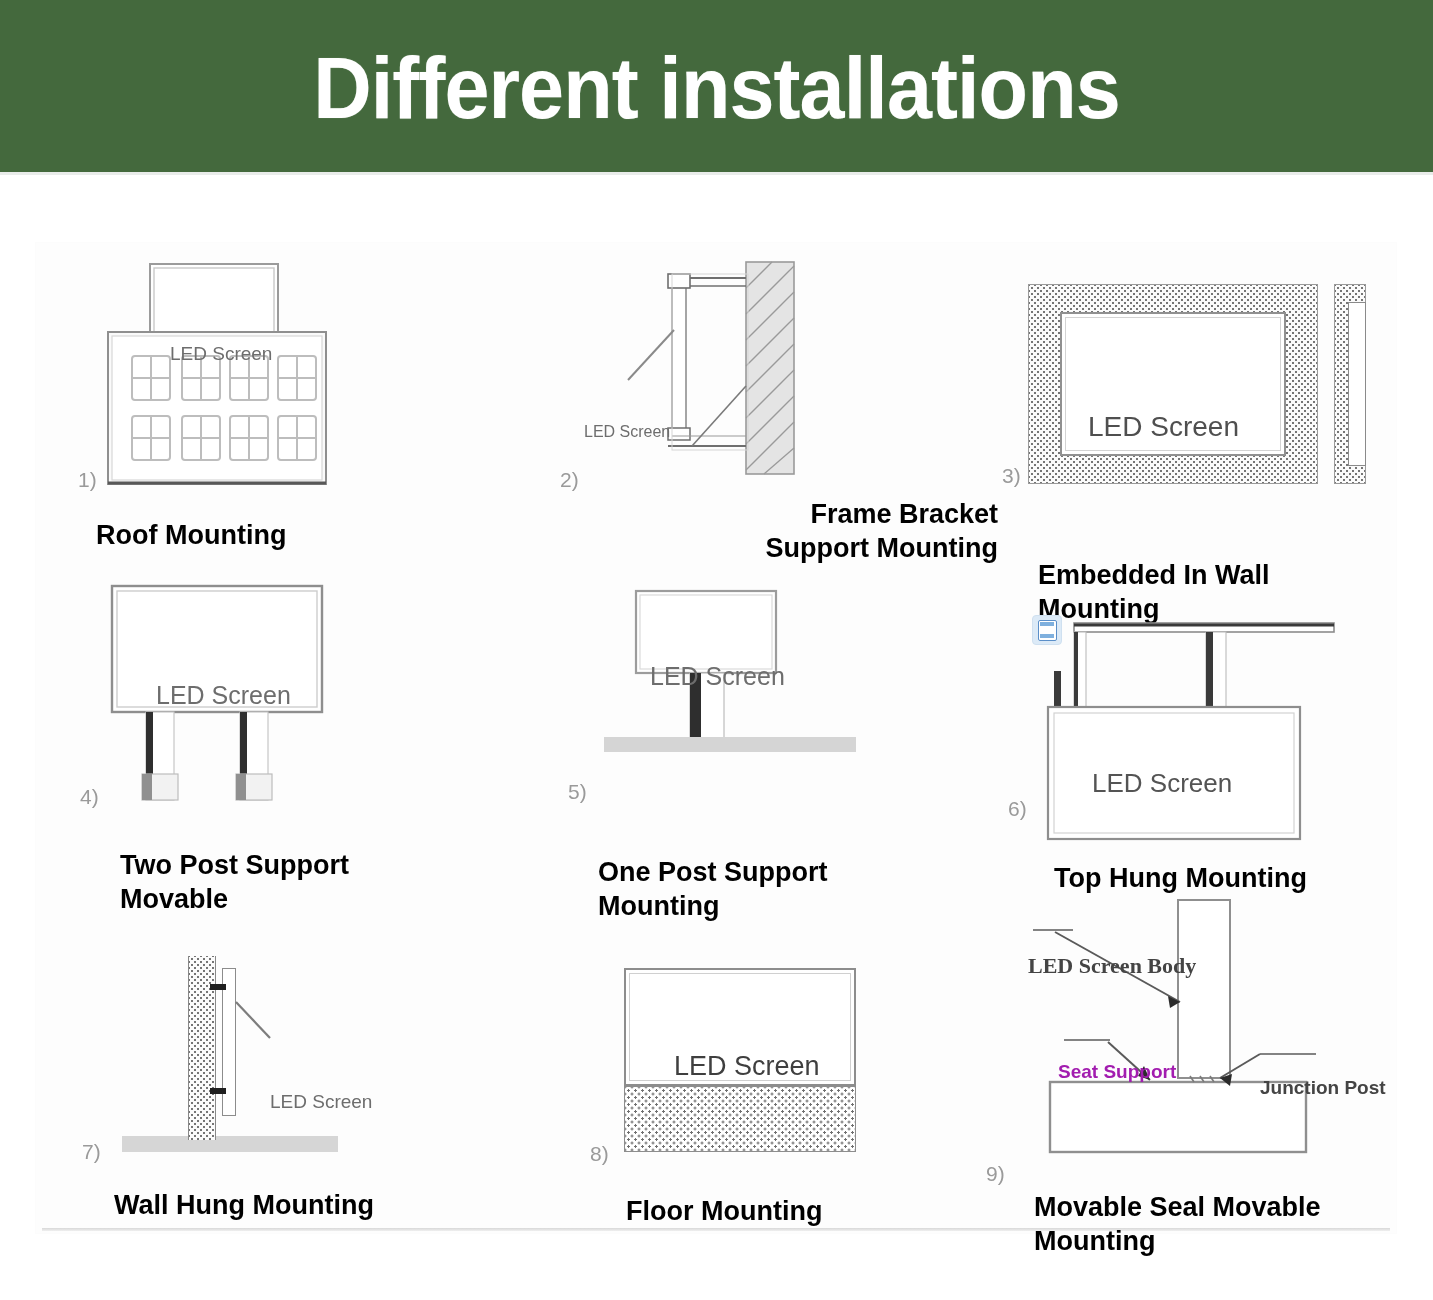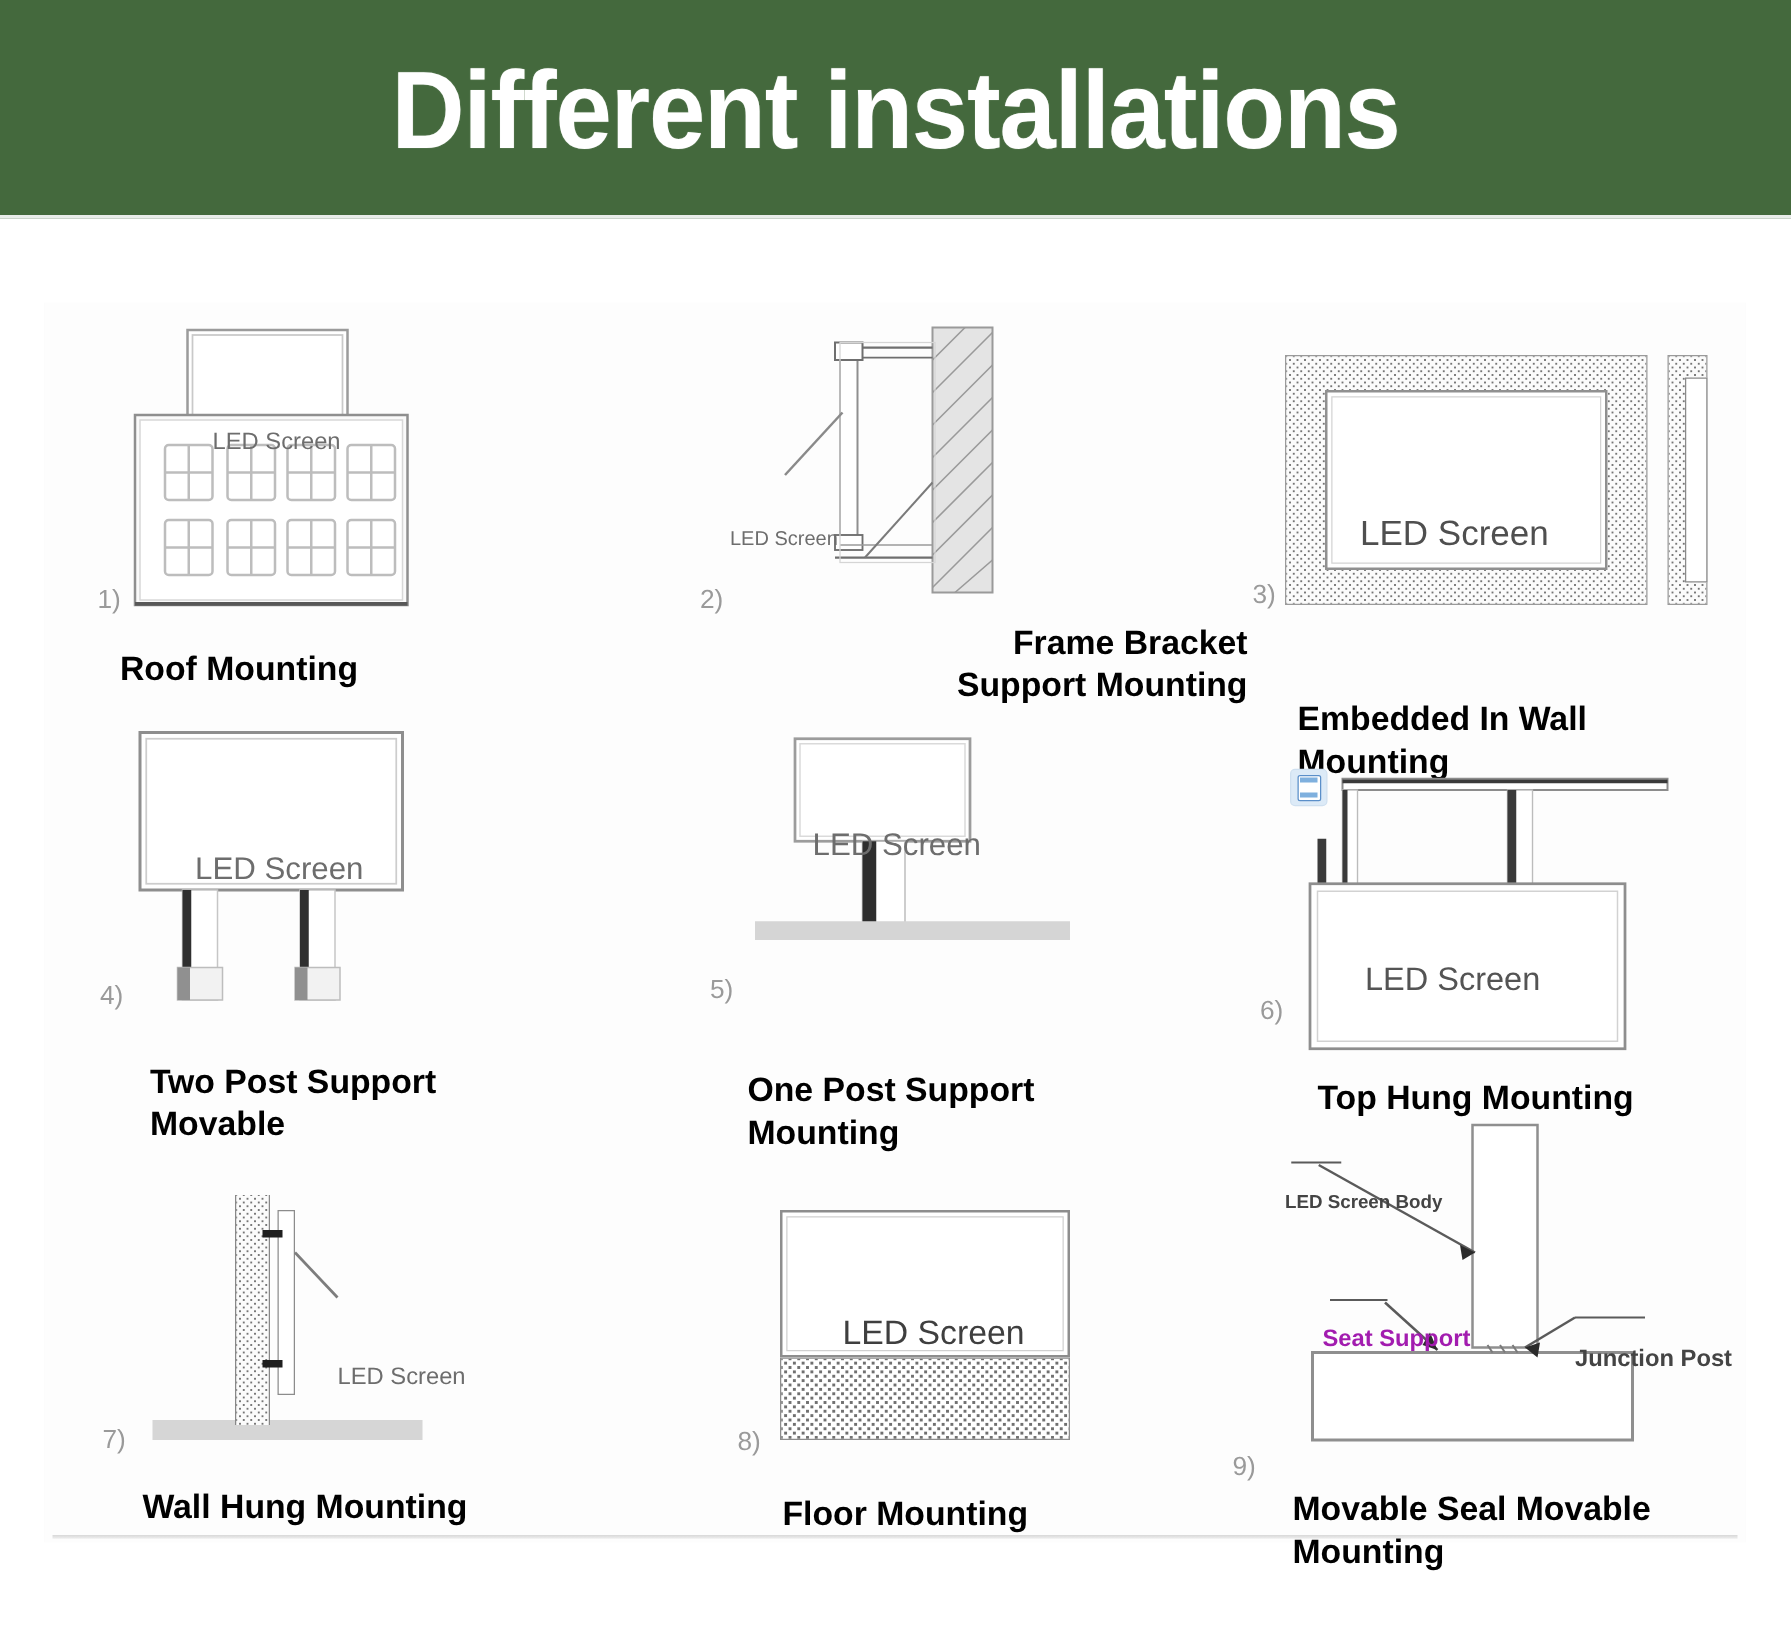--- a/index.html
+++ b/index.html
@@ -413,21 +413,21 @@
 
     <line x1="110" y1="152" x2="152" y2="190" stroke="#5a5a5a" stroke-width="2"></line>
     <polygon points="152,190 140,186 146,176" fill="#2b2b2b"></polygon>
     <line x1="66" y1="150" x2="112" y2="150" stroke="#5a5a5a" stroke-width="1.6"></line>
 
     <line x1="262" y1="164" x2="222" y2="188" stroke="#5a5a5a" stroke-width="2"></line>
     <polygon points="222,188 234,184 232,196" fill="#2b2b2b"></polygon>
     <line x1="262" y1="164" x2="318" y2="164" stroke="#5a5a5a" stroke-width="1.6"></line>
   </svg>
 
-  <div class="screen-label" style="left:30px; top:18px; font-size:15px; font-weight:bold; color:#444;">LED Screen Body</div>
+  <div class="screen-label" style="left:30px; top:18px; font-size:22px; font-weight:bold; color:#444;font-family:Liberation Serif, serif;">LED Screen Body</div>
   <div class="screen-label" style="left:60px; top:126px; font-size:19px; font-weight:bold; color:#a21caf;">Seat Support</div>
   <div class="screen-label" style="left:262px; top:142px; font-size:19px; font-weight:bold; color:#444;">Junction Post</div>
 
   <div class="idx" style="left:-12px; top:272px;">9)</div>
 
   <div class="caption" style="left:36px; top:300px; width:400px;">Movable Seal Movable
 Mounting</div>
 </div>
 
 </body></html>

